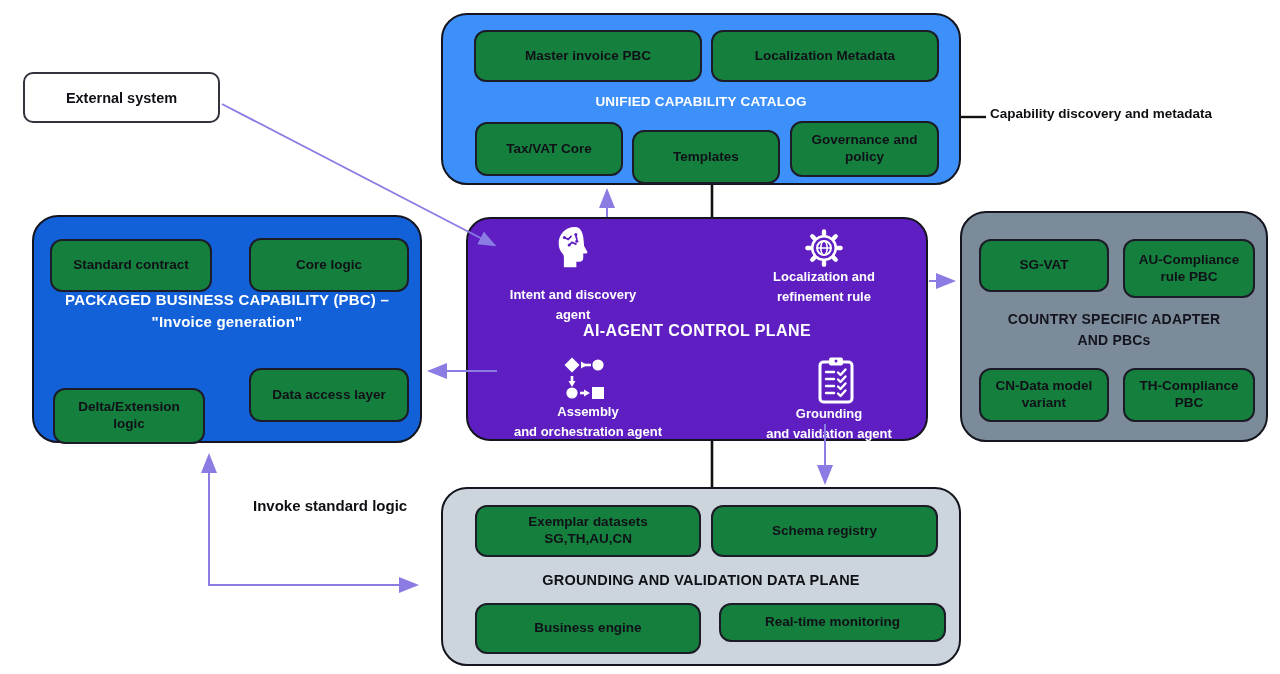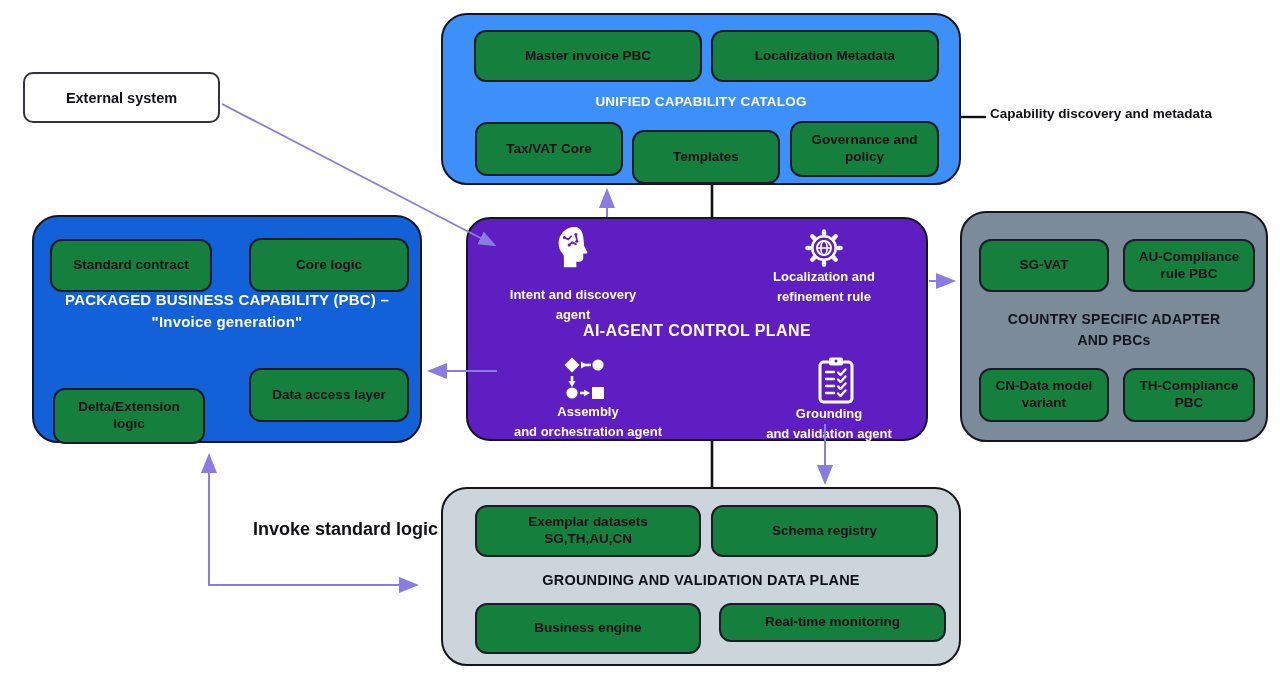--- a/index.html
+++ b/index.html
@@ -127,41 +127,41 @@
     <div class="chip" style="left:215px;top:21px;width:160px;height:54px;">Core logic</div>
     <div class="sectitle" style="top:72px;color:#ffffff;font-size:15px;line-height:1.45;">PACKAGED BUSINESS CAPABILITY (PBC) –
 "Invoice generation"</div>
     <div class="chip" style="left:19px;top:151px;width:152px;height:56px;margin-top:20px;">Delta/Extension
 logic</div>
     <div class="chip" style="left:215px;top:151px;width:160px;height:54px;">Data access layer</div>
   </div>
 
   <div class="node bigbox" style="left:960px;top:211px;width:308px;height:231px;background:#7c8b99;">
     <div class="chip" style="left:17px;top:26px;width:130px;height:53px;">SG-VAT</div>
-    <div class="chip" style="left:161px;top:26px;width:132px;height:53px;">AU-Compliance
+    <div class="chip" style="left:161px;top:26px;width:132px;height:59px;">AU-Compliance
 rule PBC</div>
     <div class="sectitle" style="top:96px;color:#14141e;font-size:14px;line-height:1.5;">COUNTRY SPECIFIC ADAPTER
 AND PBCs</div>
     <div class="chip" style="left:17px;top:155px;width:130px;height:54px;">CN-Data model
 variant</div>
     <div class="chip" style="left:161px;top:155px;width:132px;height:54px;">TH-Compliance
 PBC</div>
   </div>
 
   <div class="node bigbox" style="left:441px;top:487px;width:520px;height:179px;background:#ccd5db;">
     <div class="chip" style="left:32px;top:16px;width:226px;height:52px;">Exemplar datasets
 SG,TH,AU,CN</div>
     <div class="chip" style="left:268px;top:16px;width:227px;height:52px;">Schema registry</div>
     <div class="sectitle" style="top:83px;color:#101018;font-size:14.5px;">GROUNDING AND VALIDATION DATA PLANE</div>
     <div class="chip" style="left:32px;top:114px;width:226px;height:51px;">Business engine</div>
     <div class="chip" style="left:276px;top:114px;width:227px;height:39px;">Real-time monitoring</div>
   </div>
 
   <div class="annot" style="left:990px;top:106px;font-size:13.5px;">Capability discovery and metadata</div>
-  <div class="annot" style="left:253px;top:519px;font-size:18px;">Invoke standard logic</div>
+  <div class="annot" style="left:253px;top:497px;font-size:15px;">Invoke standard logic</div>
 
   <svg id="arrow-layer">
     <defs>
       <marker id="ahv" markerWidth="10" markerHeight="8" refX="8.5" refY="4" orient="auto-start-reverse">
         <path d="M0,0 L10,4 L0,8 z" fill="#8a7ce2"></path>
       </marker>
     </defs>
 
     <line x1="222" y1="104" x2="494" y2="245" stroke="#8a7ce2" stroke-width="1.8" marker-end="url(#ahv)"></line>
 

